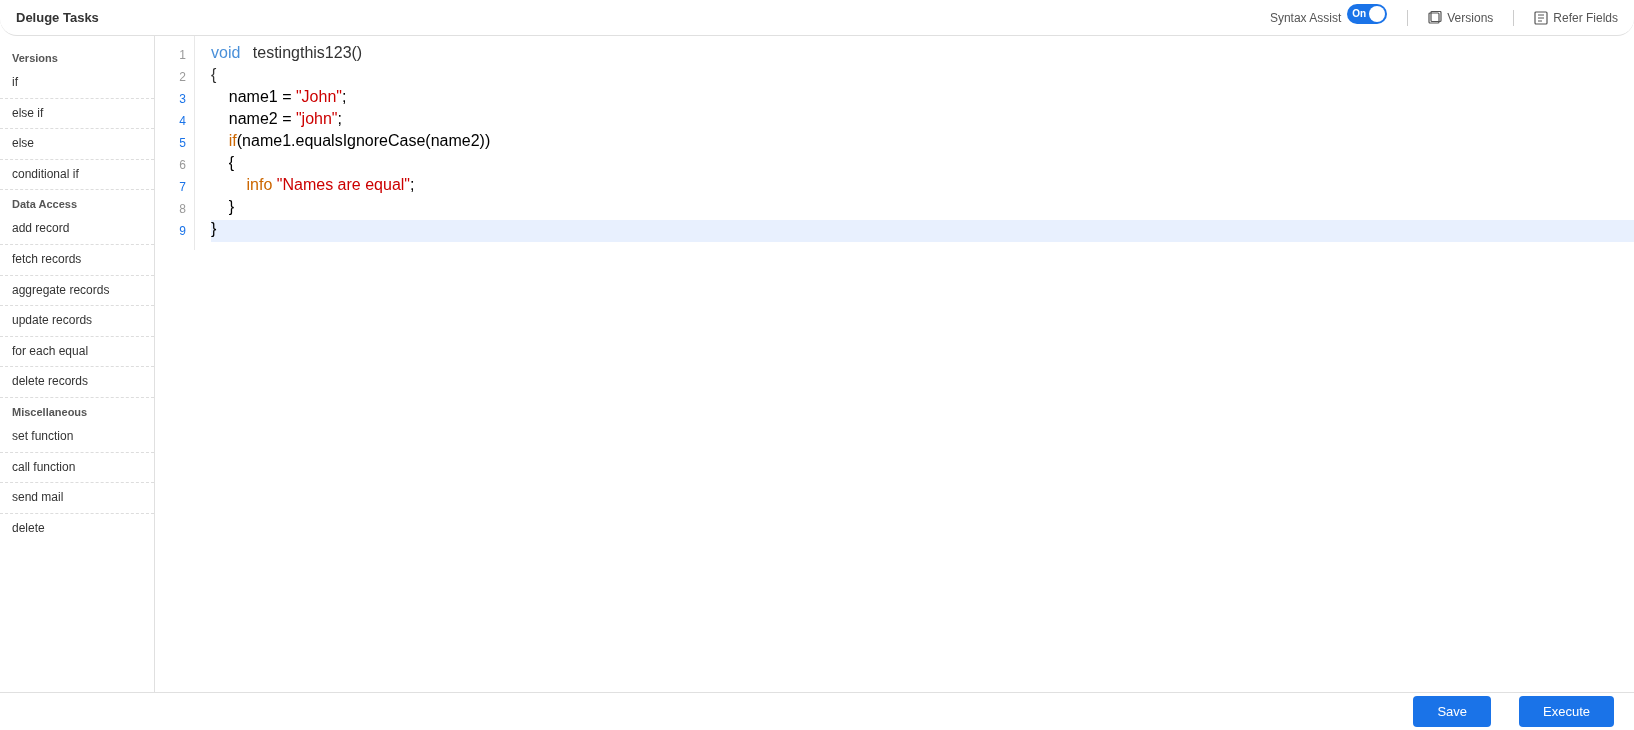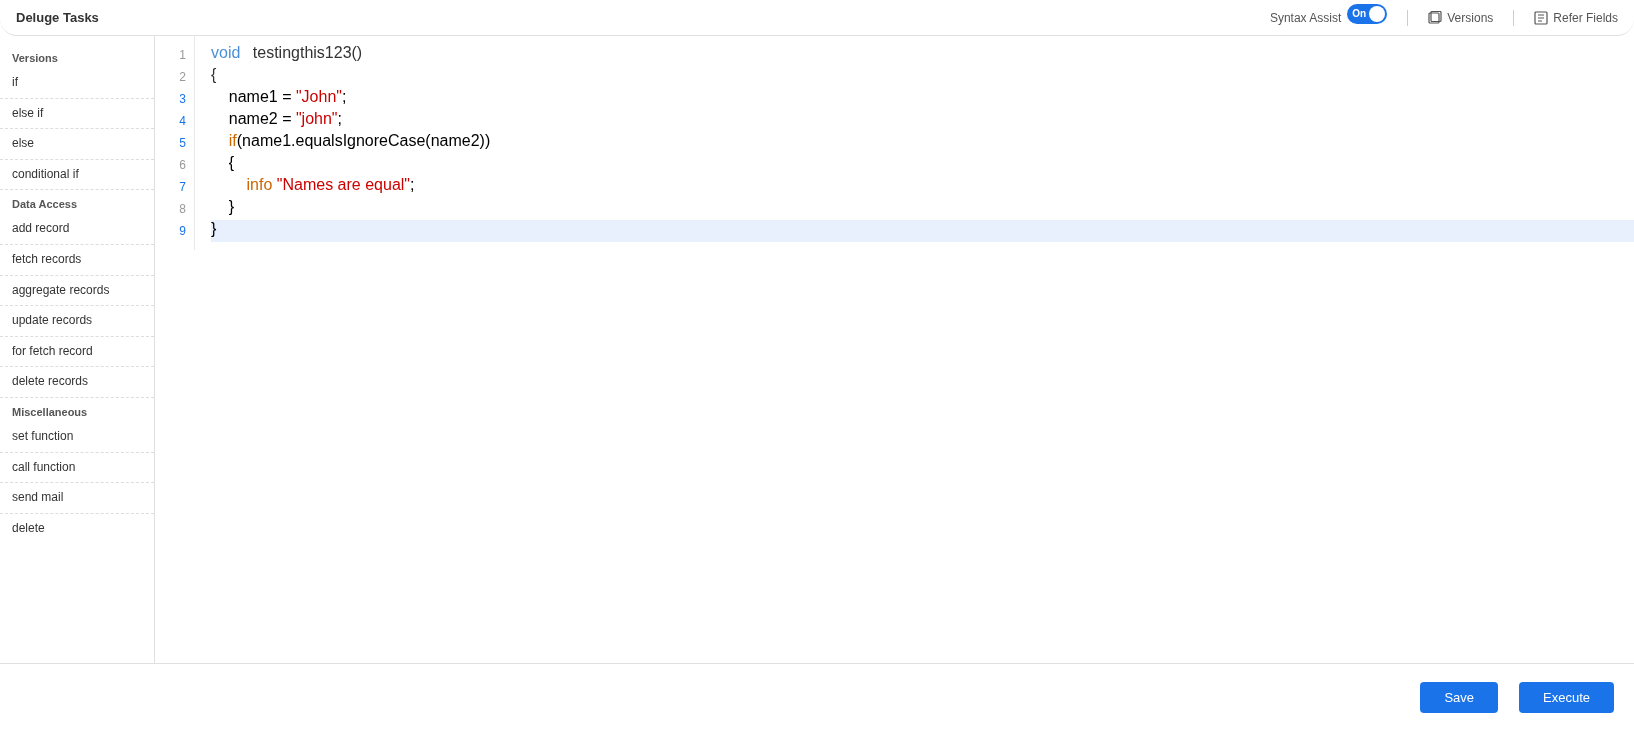--- a/index.html
+++ b/index.html
@@ -58,23 +58,23 @@
     .code-line.highlighted { background: #e8f0fe; }
     .kw-void { color: #4a90d9; }
     .kw-func { color: #333; margin-left: 8px; }
     .kw-if { color: #cc6600; }
     .kw-info { color: #cc6600; }
     .str { color: #c00; }
     .punct { color: #333; }
 
     
     .footer {
-      height: 67px; background: #fff; border-top: 1px solid #e0e0e0;
+      height: 38px; background: #fff; border-top: 1px solid #e0e0e0;
       display: flex; align-items: center; justify-content: flex-end;
-      padding: 0 20px; gap: 3px; flex-shrink: 0;
+      padding: 0 20px; gap: 10px; flex-shrink: 0;
     }
     .btn-save {
       background: #1a73e8; color: #fff; border: none; border-radius: 4px;
       padding: 8px 24px; font-size: 13px; cursor: pointer; font-weight: 500;
     }
     .btn-execute {
       background: #1a73e8; color: #fff; border: none; border-radius: 4px;
       padding: 8px 24px; font-size: 13px; cursor: pointer; font-weight: 500; margin-left: 18px;
     }
   </style>
@@ -121,21 +121,21 @@
     <div class="sidebar-item">if</div>
     <div class="sidebar-item">else if</div>
     <div class="sidebar-item">else</div>
     <div class="sidebar-item">conditional if</div>
 
     <div class="sidebar-section-title">Data Access</div>
     <div class="sidebar-item">add record</div>
     <div class="sidebar-item">fetch records</div>
     <div class="sidebar-item">aggregate records</div>
     <div class="sidebar-item">update records</div>
-    <div class="sidebar-item">for fetch record</div>
+    <div class="sidebar-item">for each equal</div>
     <div class="sidebar-item">delete records</div>
 
     <div class="sidebar-section-title">Miscellaneous</div>
     <div class="sidebar-item">set function</div>
     <div class="sidebar-item">call function</div>
     <div class="sidebar-item">send mail</div>
     <div class="sidebar-item">delete</div>
   </div>
 
   <div class="editor-wrap">

